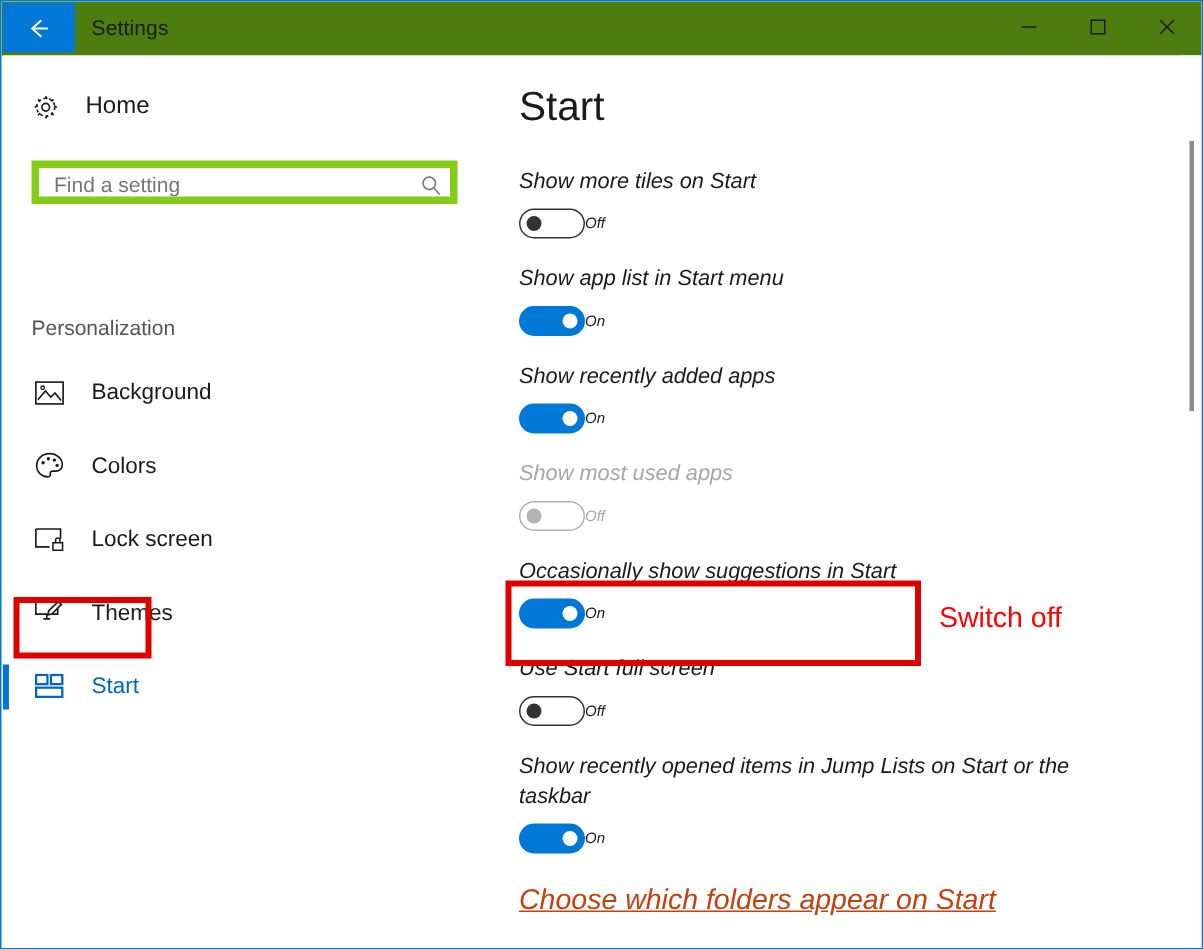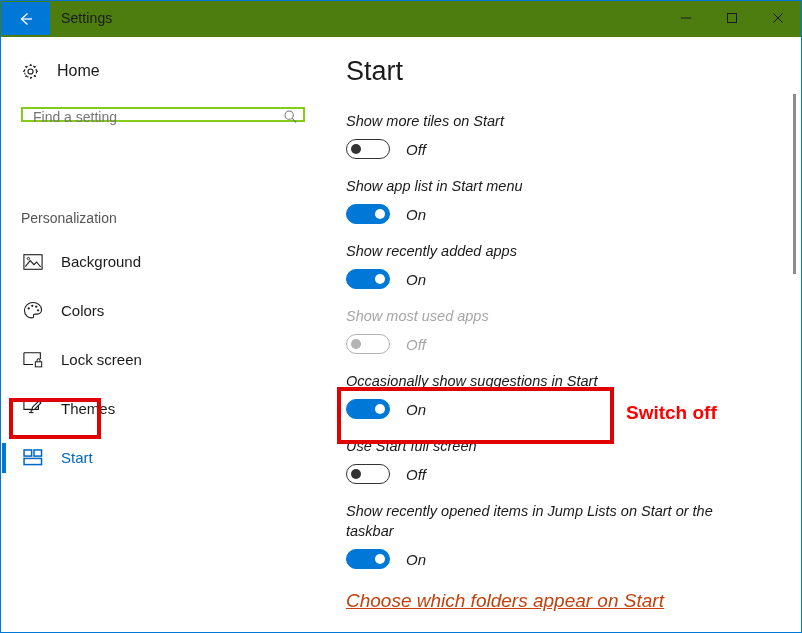--- a/index.html
+++ b/index.html
@@ -81,26 +81,26 @@
   #home-row .ic { width: 22px; height: 22px; display:flex; align-items:center; justify-content:center; }
   #home-label {
     margin-left: 16px;
     font-size: 16px;
     color: #1a1a1a;
   }
   #search-box {
     position: absolute;
     left: 19px; top: 70px;
     width: 284px;
-    height: 15px;
+    height: 29px;
     box-sizing: border-box;
-    border: 2px solid #84cc16;
+    border: 5px solid #84cc16;
     background: #ffffff;
     display: flex;
-    align-items: flex-start;
+    align-items: flex-end;
     cursor: text;
   }
   #search-input {
     flex: 1;
     border: none;
     outline: none;
     background: transparent;
     font-family: "Liberation Sans", sans-serif;
     font-size: 14px;
     color: #1a1a1a;
@@ -227,22 +227,21 @@
     width: 10px; height: 10px;
     border-radius: 50%;
     background: #ffffff;
   }
   .toggle.off.disabled {
     border-color: #b3b3b3;
     background: #ffffff;
   }
   .toggle.off.disabled .knob { background: #b3b3b3; }
   .toggle-state {
-    margin-left: 16px;
-    font-size: 15px;
+    font-size: 10px;
     color: #1a1a1a;
   }
   .setting.disabled .toggle-state { color: #a6a6a6; }
   #folders-link {
     display: inline-block;
     margin-top: 4px;
     font-size: 19px;
     color: #c2410c;
     text-decoration: underline;
     cursor: pointer;
@@ -254,21 +253,21 @@
     left: 336px; top: 386px;
     width: 277px; height: 57px;
     box-sizing: border-box;
     border: 4px solid #e00000;
     pointer-events: none;
   }
   #switch-off-note {
     position: absolute;
     left: 625px; top: 401px;
     font-size: 19px;
-    font-weight: bold;
+    font-weight: normal;
     color: #ff0000;
     white-space: nowrap;
   }
 
   
   #scrollbar-track {
     position: absolute;
     right: 1px; top: 36px;
     width: 12px;
     height: 596px;

